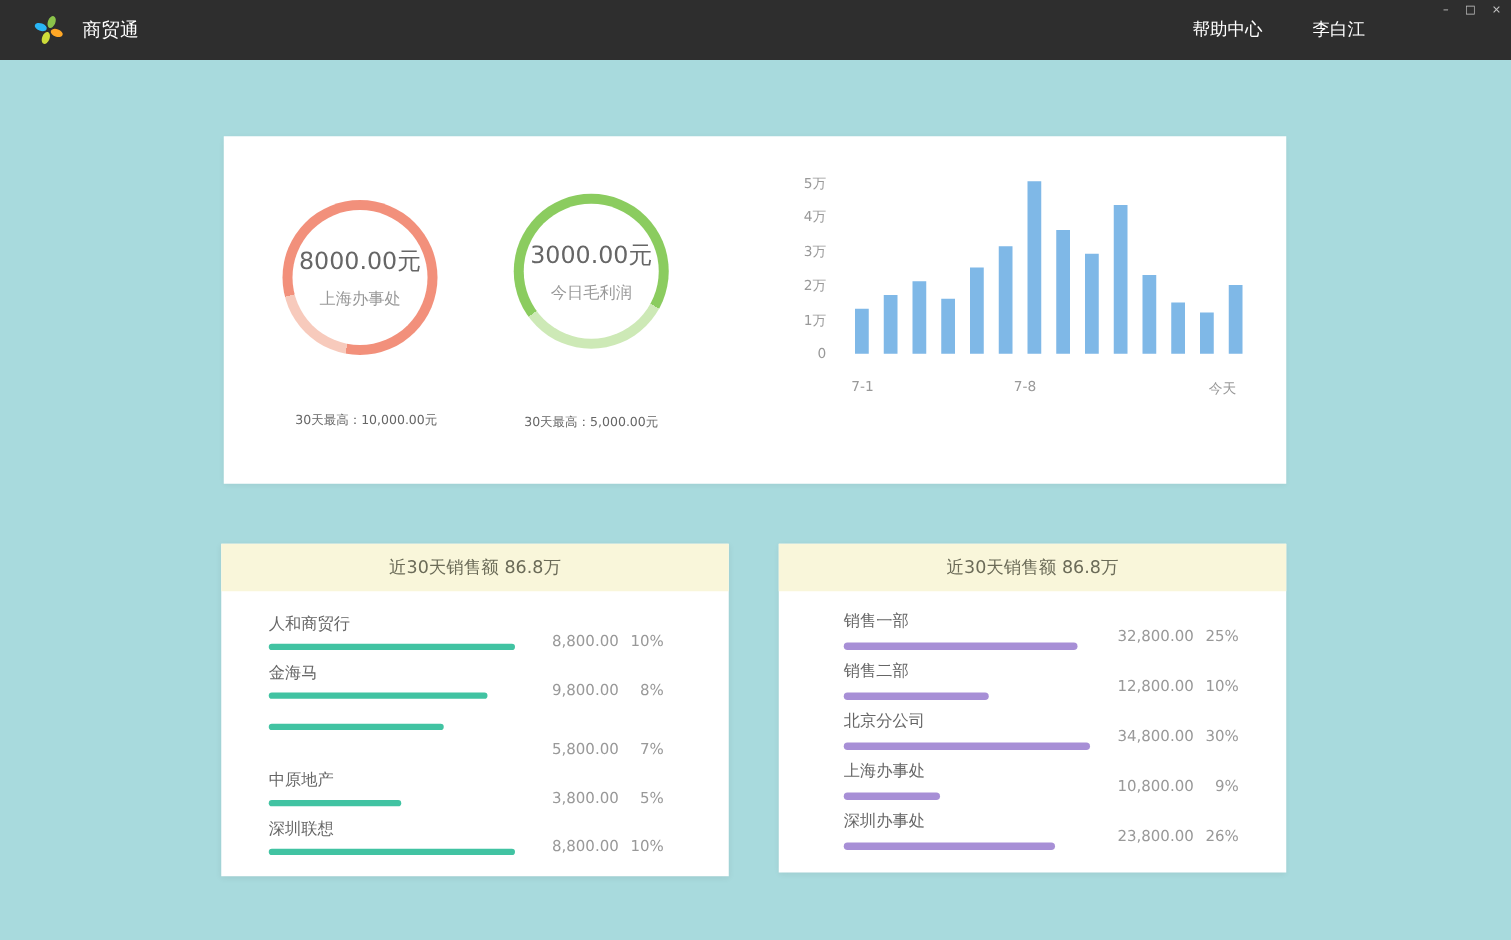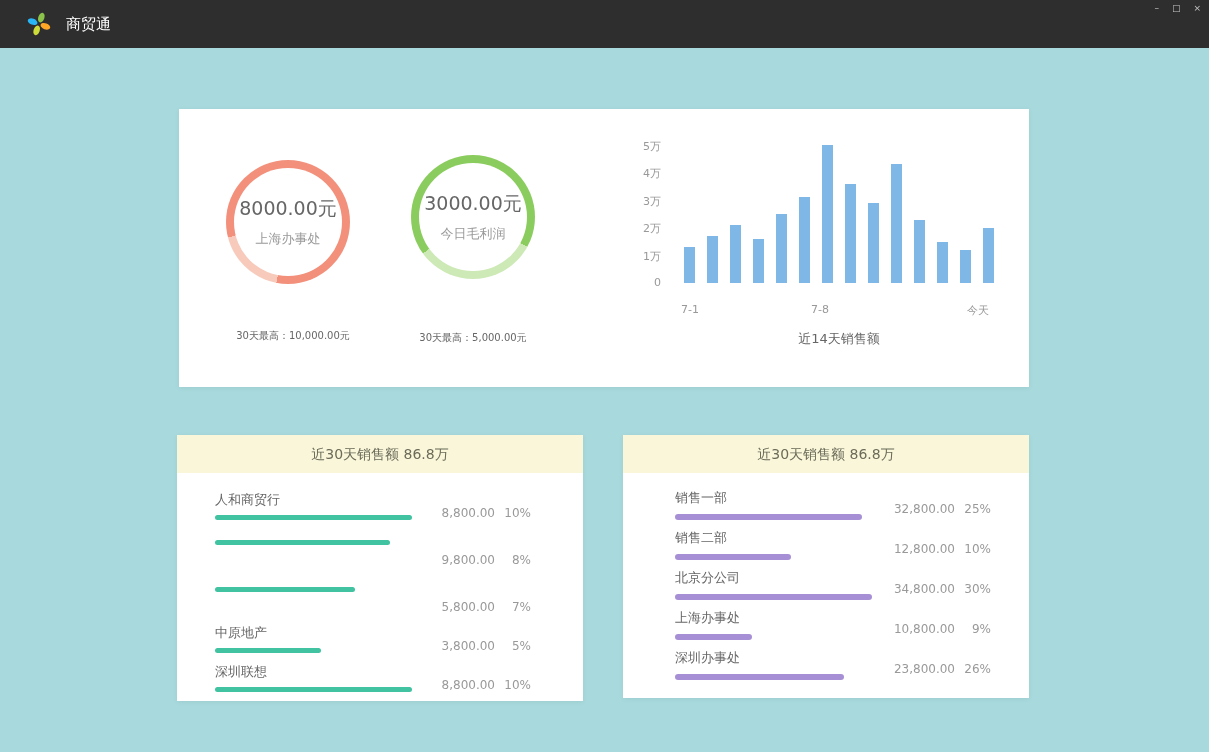--- a/index.html
+++ b/index.html
@@ -73,20 +73,24 @@
     <svg width="24" height="24" viewBox="0 0 24 24">
       <g transform="rotate(20 12 12)">
         <ellipse cx="12" cy="5.2" rx="3" ry="5" fill="#8bc34a"></ellipse>
         <ellipse cx="18.8" cy="12" rx="5" ry="3" fill="#ffa726"></ellipse>
         <ellipse cx="12" cy="18.8" rx="3" ry="5" fill="#cddc39"></ellipse>
         <ellipse cx="5.2" cy="12" rx="5" ry="3" fill="#29b6f6"></ellipse>
       </g>
     </svg>
   </span>
   <span class="app-name">商贸通</span>
+  <div class="tb-right">
+    <span>帮助中心</span>
+    <span>李白江</span>
+  </div>
   <div class="win-controls">
     <span>–</span>
     <span>□</span>
     <span>×</span>
   </div>
 </div>
 
 <div class="card" id="top-card">
 
   <div class="ring" style="left: 47px; top: 51px; background: conic-gradient(from -90deg, rgb(242, 144, 123) 0deg, rgb(242, 144, 123) 78%, rgb(247, 202, 188) 78%, rgb(247, 202, 188) 96%, rgb(242, 144, 123) 96%, rgb(242, 144, 123) 100%);">
@@ -126,37 +130,37 @@
       <div class="vbar" style="height: 46%; background: rgb(127, 184, 231);"></div>
       <div class="vbar" style="height: 30%; background: rgb(127, 184, 231);"></div>
       <div class="vbar" style="height: 24%; background: rgb(127, 184, 231);"></div>
       <div class="vbar" style="height: 40%; background: rgb(127, 184, 231);"></div>
     </div>
 
   <div class="xlabel" style="left:498px;width:26px;">7-1</div>
   <div class="xlabel" style="left:628px;width:26px;">7-8</div>
   <div class="xlabel" style="left:782px;width:34px;">今天</div>
 
-  <div class="chart-caption">近14天销售额</div>
 </div>
 
 <div class="card" id="left-card">
   <div class="card-header">近30天销售额 86.8万</div>
   <div class="card-body-left">
     <div class="brow">
       <div class="name">人和商贸行</div>
       <div class="hbar-wrap">
           <div class="hbar" style="width: 100%; background: rgb(65, 195, 162);"></div>
         </div>
       <div class="val">
           <span class="amount">8,800.00</span>
           <span class="pct">10%</span>
         </div>
     </div>
     <div class="brow">
+      <div class="name">金海马</div>
       <div class="hbar-wrap">
           <div class="hbar" style="width: 89%; background: rgb(65, 195, 162);"></div>
         </div>
       <div class="val">
           <span class="amount">9,800.00</span>
           <span class="pct">8%</span>
         </div>
     </div>
     <div class="brow">
       <div class="hbar-wrap">

